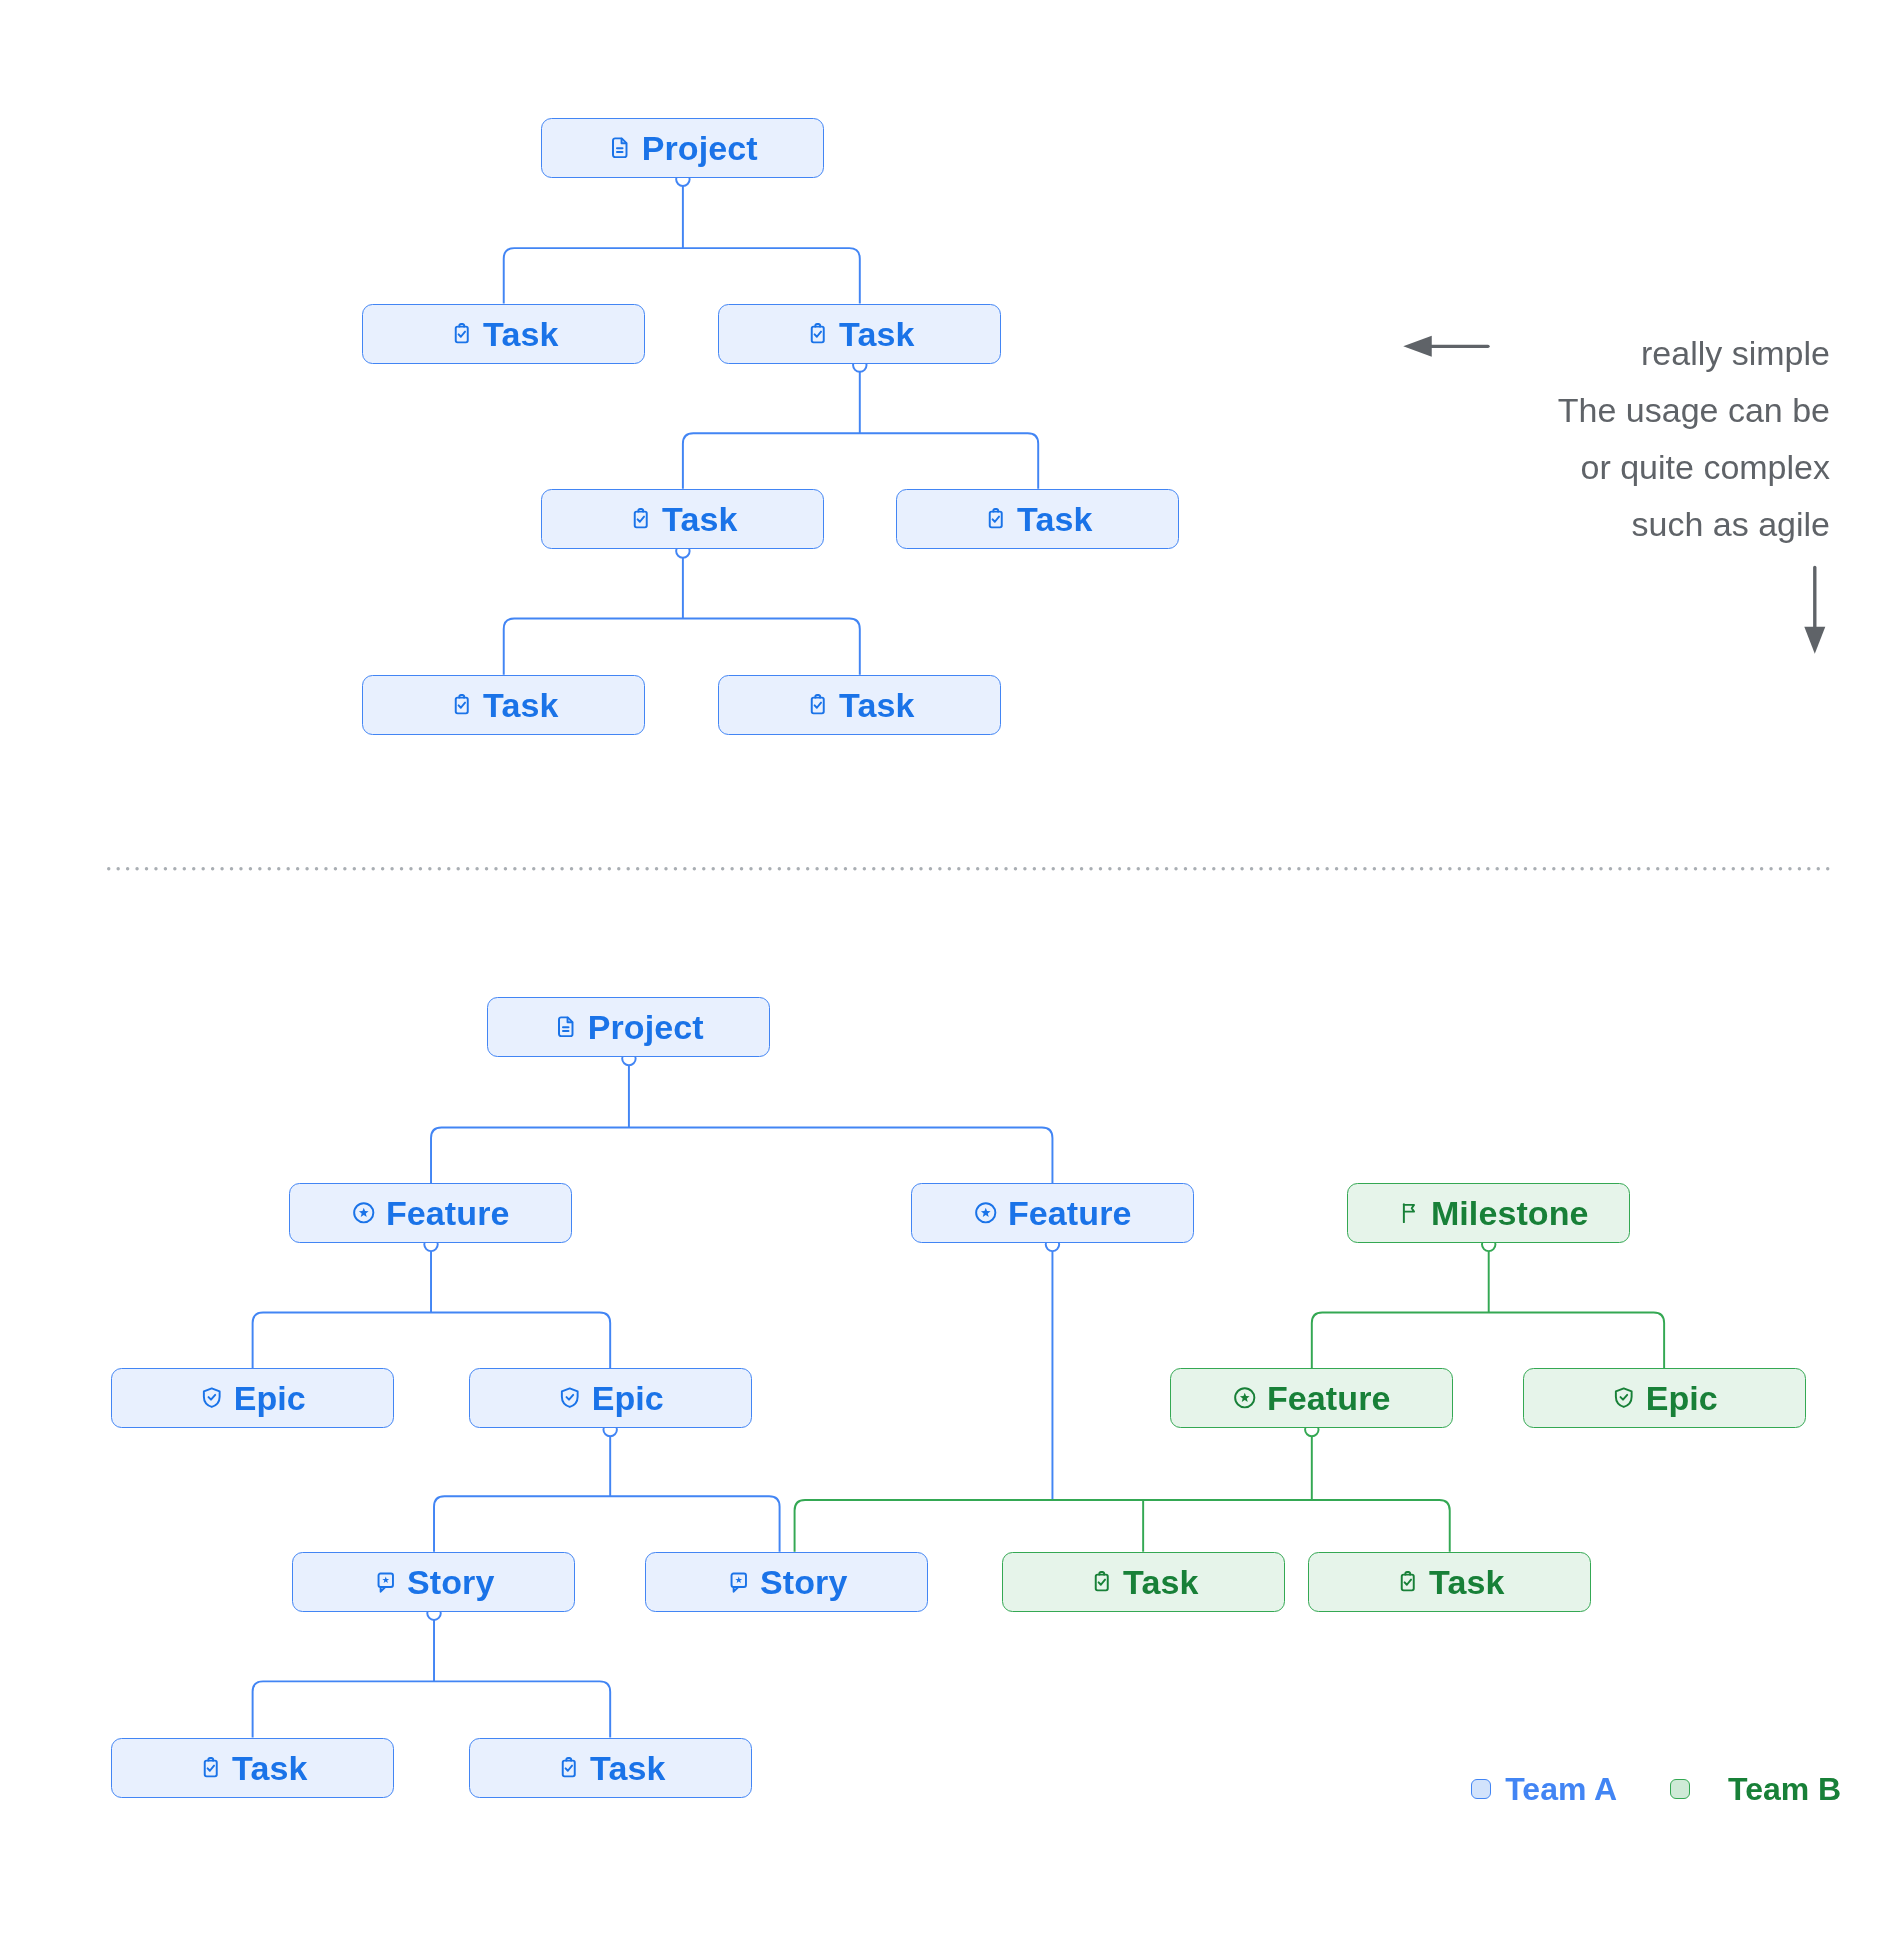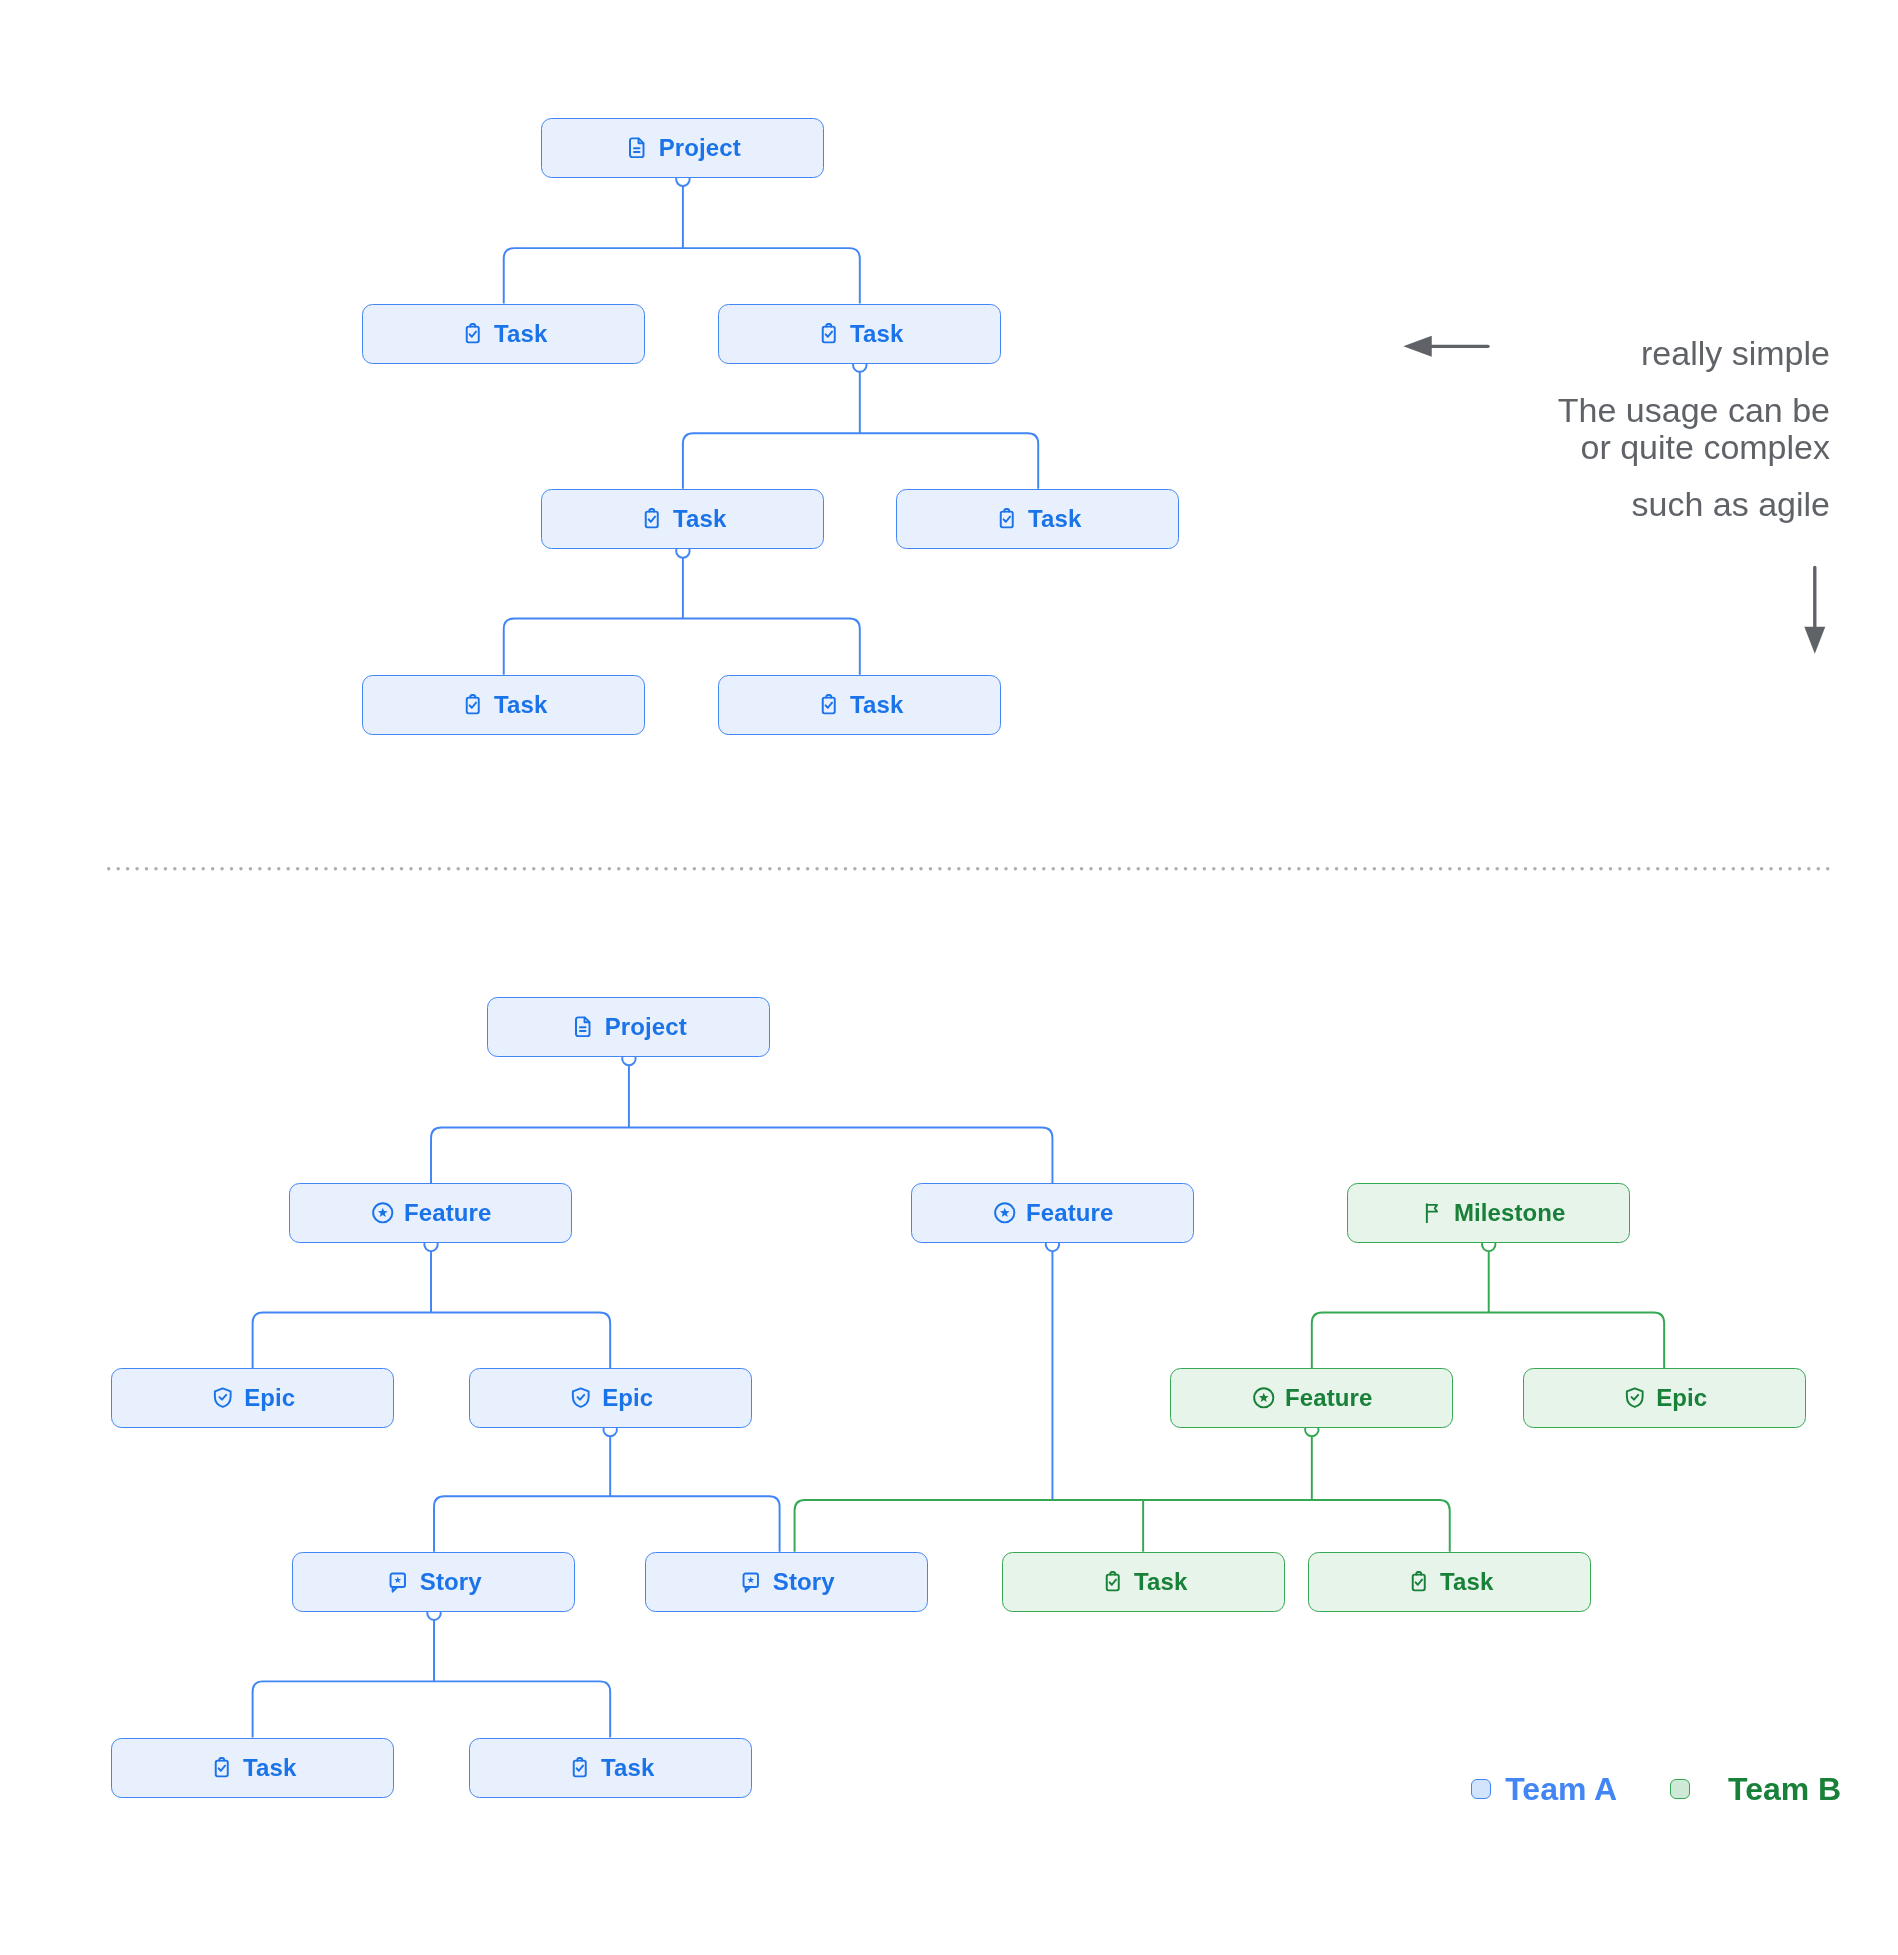--- a/index.html
+++ b/index.html
@@ -10,21 +10,21 @@
   .c.a{stroke:var(--team-a-border);}
   .c.b{stroke:var(--team-b-border);}
   .dot{fill:#ffffff;stroke-width:2.6px;}
   .dot.a{stroke:var(--team-a-border);}
   .dot.b{stroke:var(--team-b-border);}
   .divider{stroke:var(--divider);stroke-width:4.5px;stroke-linecap:round;stroke-dasharray:0.1 12.5;}
   .arrow-line{stroke:var(--annotation);stroke-width:4.5px;fill:none;stroke-linecap:round;}
   .arrow-head{fill:var(--annotation);stroke:none;}
   .node{position:absolute;width:283px;height:60px;box-sizing:border-box;
         border:1.9px solid;border-radius:10.5px;display:flex;align-items:center;
-        justify-content:center;gap:9px;font-size:24px;font-weight:700;letter-spacing:0.1px;}
+        justify-content:center;gap:9px;font-size:34px;font-weight:700;letter-spacing:0.1px;}
   .node.team-a{background:var(--team-a-fill);border-color:var(--team-a-border);color:var(--team-a-text);}
   .node.team-b{background:var(--team-b-fill);border-color:var(--team-b-border);color:var(--team-b-text);}
   .icon{width:25.5px;height:25.5px;flex:0 0 auto;}
   .anno{position:absolute;right:68px;text-align:right;color:var(--annotation);
         font-size:34px;line-height:57px;font-weight:400;}
   .legend-item{position:absolute;display:flex;align-items:center;gap:14.2px;height:36px;}
   .swatch{width:20px;height:20px;box-sizing:border-box;border:1.9px solid;border-radius:6px;}
   .swatch.a{background:var(--team-a-swatch);border-color:var(--team-a-border);}
   .swatch.b{background:var(--team-b-swatch);border-color:var(--team-b-border);}
   .legend-label{font-size:32px;font-weight:700;}
@@ -169,21 +169,21 @@
           <use href="#sym-task"></use>
         </svg>
       <span>Task</span>
     </div>
   </div>
 
   <div class="anno" style="top:325px;">
     <div>really simple</div>
     <div>The usage can be</div>
   </div>
-  <div class="anno" style="top:419px;">
+  <div class="anno" style="top:439px;">
     <div>or quite complex</div>
     <div>such as agile</div>
   </div>
 
   <div>
     <div class="node team-a" style="left:487px;top:997px;">
       <svg class="icon" viewBox="0 0 34 34">
           <use href="#sym-doc"></use>
         </svg>
       <span>Project</span>

